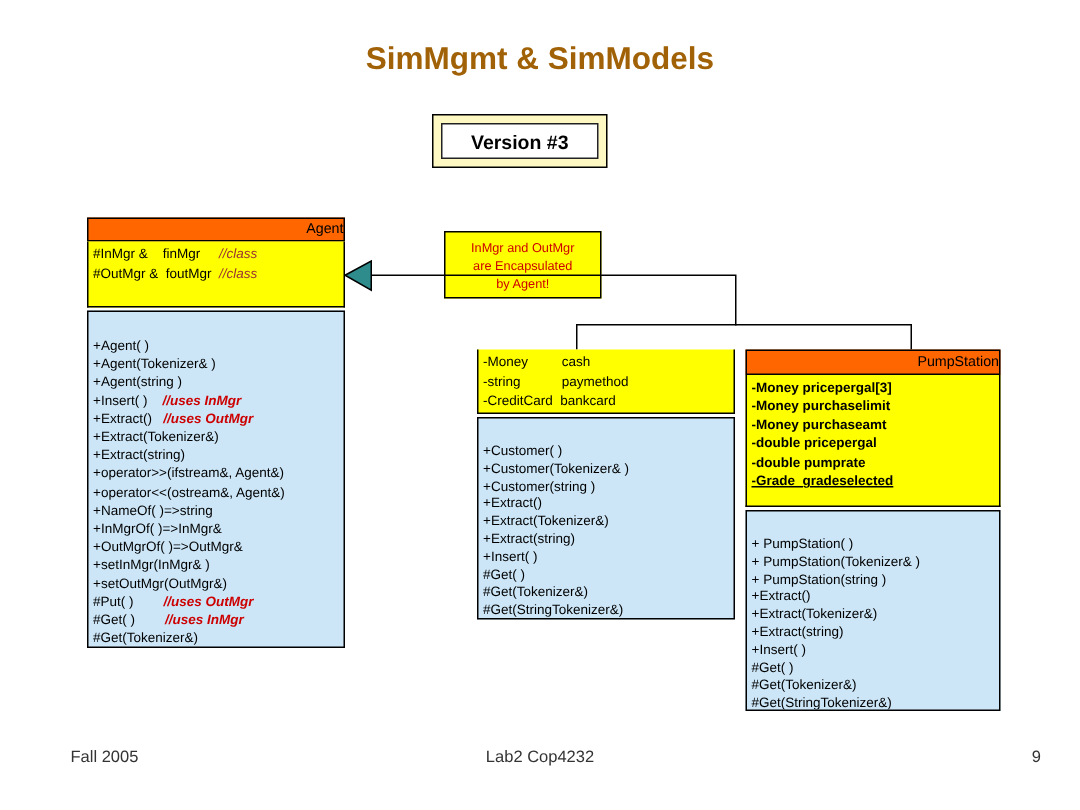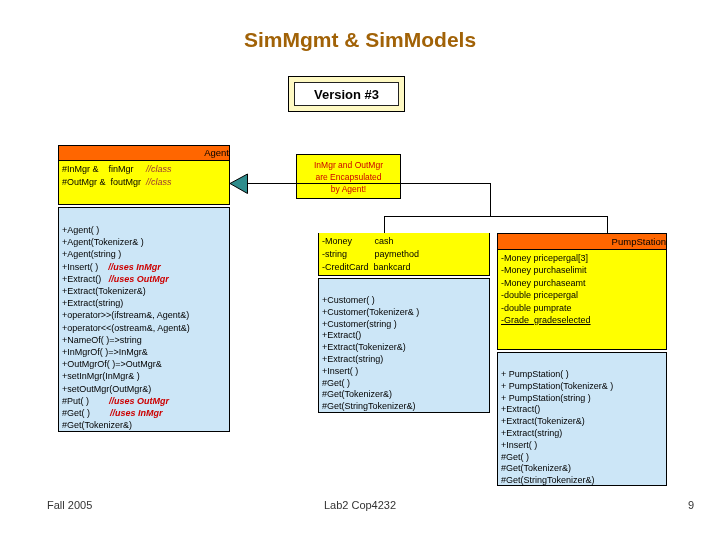--- a/index.html
+++ b/index.html
@@ -52,21 +52,21 @@
   #cls-agent { left: 58px; top: 145px; width: 172px; }
   #cls-agent .uml-header { height: 16px; line-height: 14px; }
   #cls-agent .uml-attrs { height: 44px; line-height: 13.2px; }
   #cls-agent .uml-methods { height: 225px; line-height: 12.2px; }
 
   #cls-customer { left: 318px; top: 233px; width: 172px; }
   #cls-customer .uml-attrs { height: 43px; line-height: 13px; }
   #cls-customer .uml-methods { height: 135px; line-height: 11.8px; }
 
   #cls-pumpstation { left: 497px; top: 233px; width: 170px; }
-  #cls-pumpstation .uml-attrs { height: 100px; line-height: 12.4px; }
+  #cls-pumpstation .uml-attrs { height: 88px; line-height: 12.4px; font-weight: bold; }
   #cls-pumpstation .uml-methods { height: 134px; line-height: 11.8px; }
 
   .cmt-maroon { color: #993333; font-style: italic; }
   .cmt-red { color: #CC0000; font-style: italic; font-weight: bold; }
   .underline { text-decoration: underline; }
 
   .hline, .vline { background: #000; }
   #line-a { left: 247px; top: 183px; width: 243px; height: 1px; }
   #line-b { left: 490px; top: 183px; width: 1px; height: 34px; }
   #line-c { left: 384px; top: 216px; width: 224px; height: 1px; }

